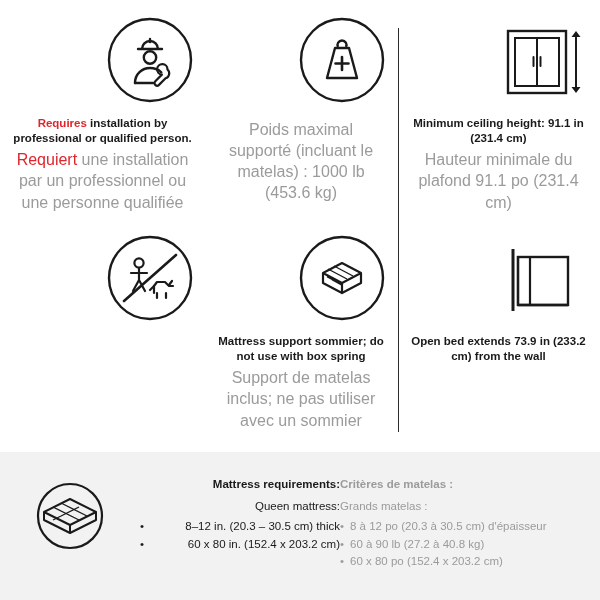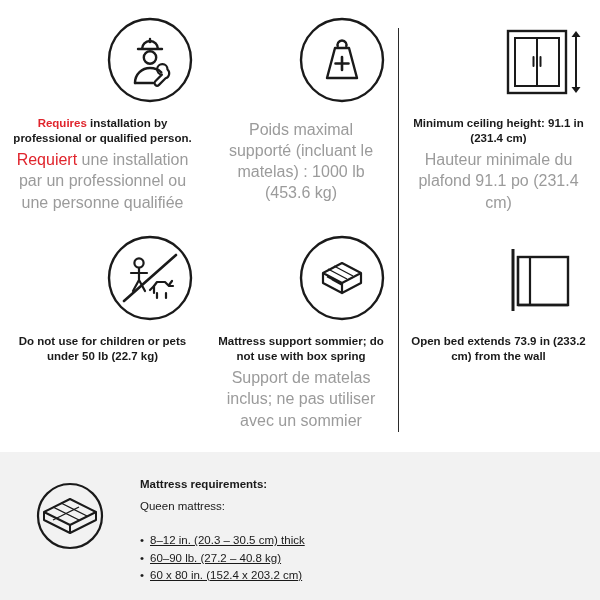--- a/index.html
+++ b/index.html
@@ -74,42 +74,42 @@
   .bottom-icon {
     width: 140px;
     display: flex;
     align-items: center;
     justify-content: center;
     padding-top: 22px;
   }
   .col {
     padding-top: 26px;
   }
-  .col.en-col { width: 200px; }
+  .col.en-col { width: 200px; text-align: right; }
   .col.fr-col { width: 250px; }
   .col h3 {
     font-size: 11.5px;
     font-weight: bold;
     margin-bottom: 8px;
   }
   .col.fr-col h3 { color: #9b9b9b; font-weight: bold; }
-  .col ul { list-style: none; text-decoration: underline; }
+  .col ul { list-style: none; }
   .col li {
     font-size: 11.5px;
     line-height: 1.5;
     position: relative;
     padding-left: 10px;
   }
   .col li::before {
     content: "•";
     position: absolute;
     left: 0;
   }
   .col.fr-col li, .col.fr-col p { color: #9b9b9b; }
-  .col p { font-size: 11.5px; line-height: 1.5; margin-bottom: 17px; }
+  .col p { font-size: 11.5px; line-height: 1.5; margin-bottom: 3px; }
 
   svg { display: block; }
 </style>
 </head>
 <body>
 
 <div class="sheet">
 
   <div class="vrule"></div>
 
@@ -172,21 +172,20 @@
           <circle cx="43" cy="43" r="41" fill="none" stroke="#1a1a1a" stroke-width="2.4"></circle>
           <circle cx="32" cy="28" r="4.6" fill="none" stroke="#1a1a1a" stroke-width="2.2"></circle>
           <path d="M32 33.5 v12 M24 38 h16 M32 45 l-6 11 M32 45 l6 11" fill="none" stroke="#1a1a1a" stroke-width="2.2" stroke-linecap="round"></path>
           <path d="M47 58 v-7 l3-4 h8 l4 4 h4" fill="none" stroke="#1a1a1a" stroke-width="2.2" stroke-linejoin="round" stroke-linecap="round"></path>
           <path d="M50 58 v5 M59 58 v5 M62 50 l3-4" stroke="#1a1a1a" stroke-width="2.2" stroke-linecap="round"></path>
           <path d="M47 51 l-4 4" stroke="#1a1a1a" stroke-width="2.2" stroke-linecap="round"></path>
           <path d="M17 66 L69 20" stroke="#1a1a1a" stroke-width="2.6" stroke-linecap="round"></path>
         </svg>
       </div>
       <div class="txt">
-        <div class="en">Do not use for children or pets under 50 lb (22.7 kg)</div>
       </div>
     </div>
 
     <div class="cell">
       <div class="iconbox">
         <svg width="86" height="86" viewBox="0 0 86 86">
           <circle cx="43" cy="43" r="41" fill="none" stroke="#1a1a1a" stroke-width="2.4"></circle>
           <path d="M24 38 l19-10 l19 10 l-19 10 z" fill="none" stroke="#1a1a1a" stroke-width="2.2" stroke-linejoin="round"></path>
           <path d="M24 38 v10 l19 10 v-10" fill="none" stroke="#1a1a1a" stroke-width="2.2" stroke-linejoin="round"></path>
           <path d="M62 38 v10 l-19 10" fill="none" stroke="#1a1a1a" stroke-width="2.2" stroke-linejoin="round"></path>
@@ -227,20 +226,28 @@
         <path d="M25 33 l26 13 M33 29 l26 13" stroke="#1a1a1a" stroke-width="1.3"></path>
         <path d="M33 42 l18 -9 M25 46 l18 -9" stroke="#1a1a1a" stroke-width="1.3"></path>
       </svg>
     </div>
 
     <div class="col en-col">
       <h3>Mattress requirements:</h3>
       <p>Queen mattress:</p>
       <ul>
         <li>8–12 in. (20.3 – 30.5 cm) thick</li>
-        <li>60–90 lb. (27.2 – 40.8 kg)</li>
         <li>60 x 80 in. (152.4 x 203.2 cm)</li>
       </ul>
     </div>
 
+    <div class="col fr-col">
+      <h3>Critères de matelas :</h3>
+      <p>Grands matelas :</p>
+      <ul>
+        <li>8 à 12 po (20.3 à 30.5 cm) d'épaisseur</li>
+        <li>60 à 90 lb (27.2 à 40.8 kg)</li>
+        <li>60 x 80 po (152.4 x 203.2 cm)</li>
+      </ul>
+    </div>
   </div>
 
 </div>
 
 </body></html>

